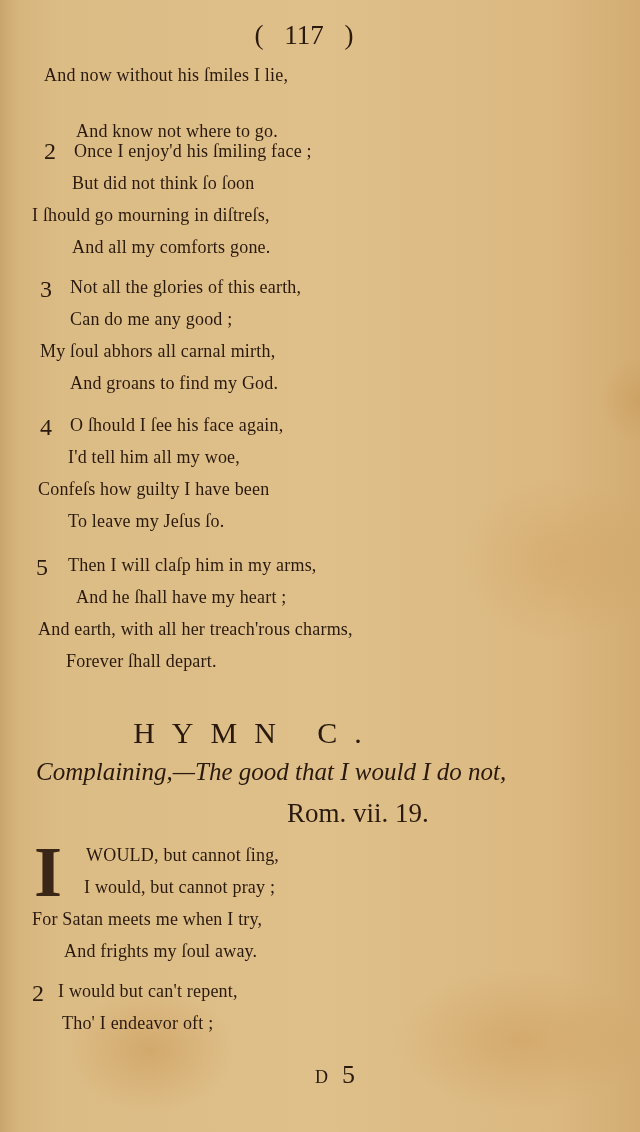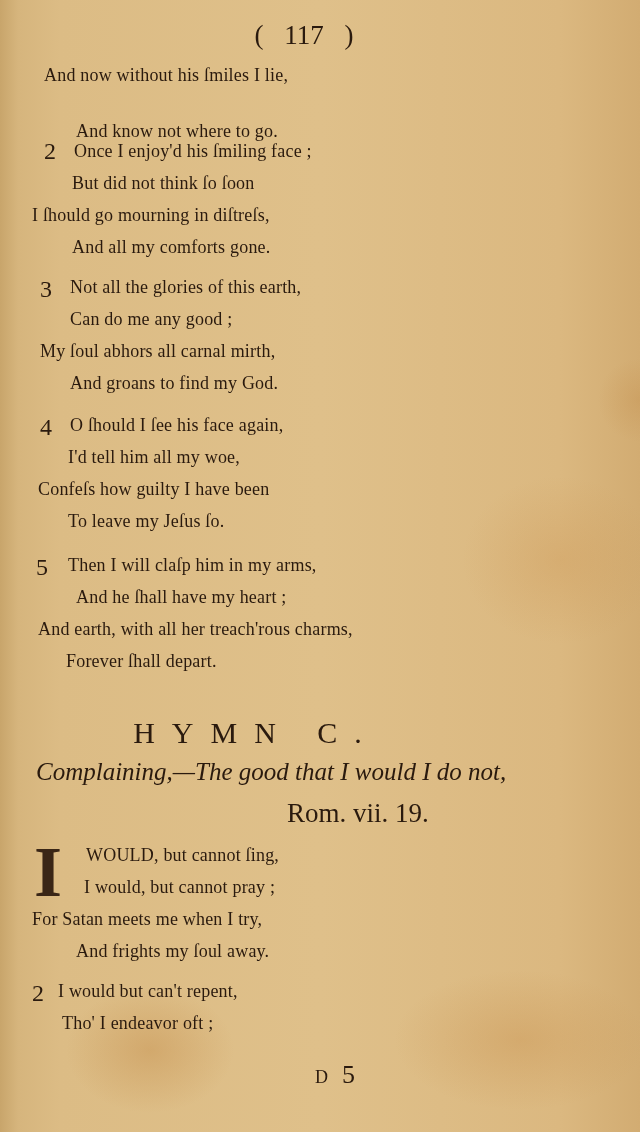--- a/index.html
+++ b/index.html
@@ -99,21 +99,21 @@
   <div class="line" style="top:646px;left:66px;">Forever ſhall depart.</div>
 
   <div class="hymn-title">HYMN C.</div>
   <div class="subtitle">Complaining,—The good that I would I do not,</div>
   <div class="reference">Rom. vii. 19.</div>
 
   <div class="dropcap">I</div>
   <div class="line" style="top:840px;left:86px;">WOULD, but cannot ſing,</div>
   <div class="line" style="top:872px;left:84px;">I would, but cannot pray ;</div>
   <div class="line" style="top:904px;left:32px;">For Satan meets me when I try,</div>
-  <div class="line" style="top:936px;left:64px;margin-left:12px;">And frights my ſoul away.</div>
+  <div class="line" style="top:936px;left:64px;">And frights my ſoul away.</div>
 
   <div class="num" style="top:978px;left:32px;">2</div>
   <div class="line" style="top:976px;left:58px;">I would but can't repent,</div>
   <div class="line" style="top:1008px;left:62px;">Tho' I endeavor oft ;</div>
 
   <div class="signature">
     <span class="sig-letter">D</span><span>5</span>
   </div>
 
 </div>

